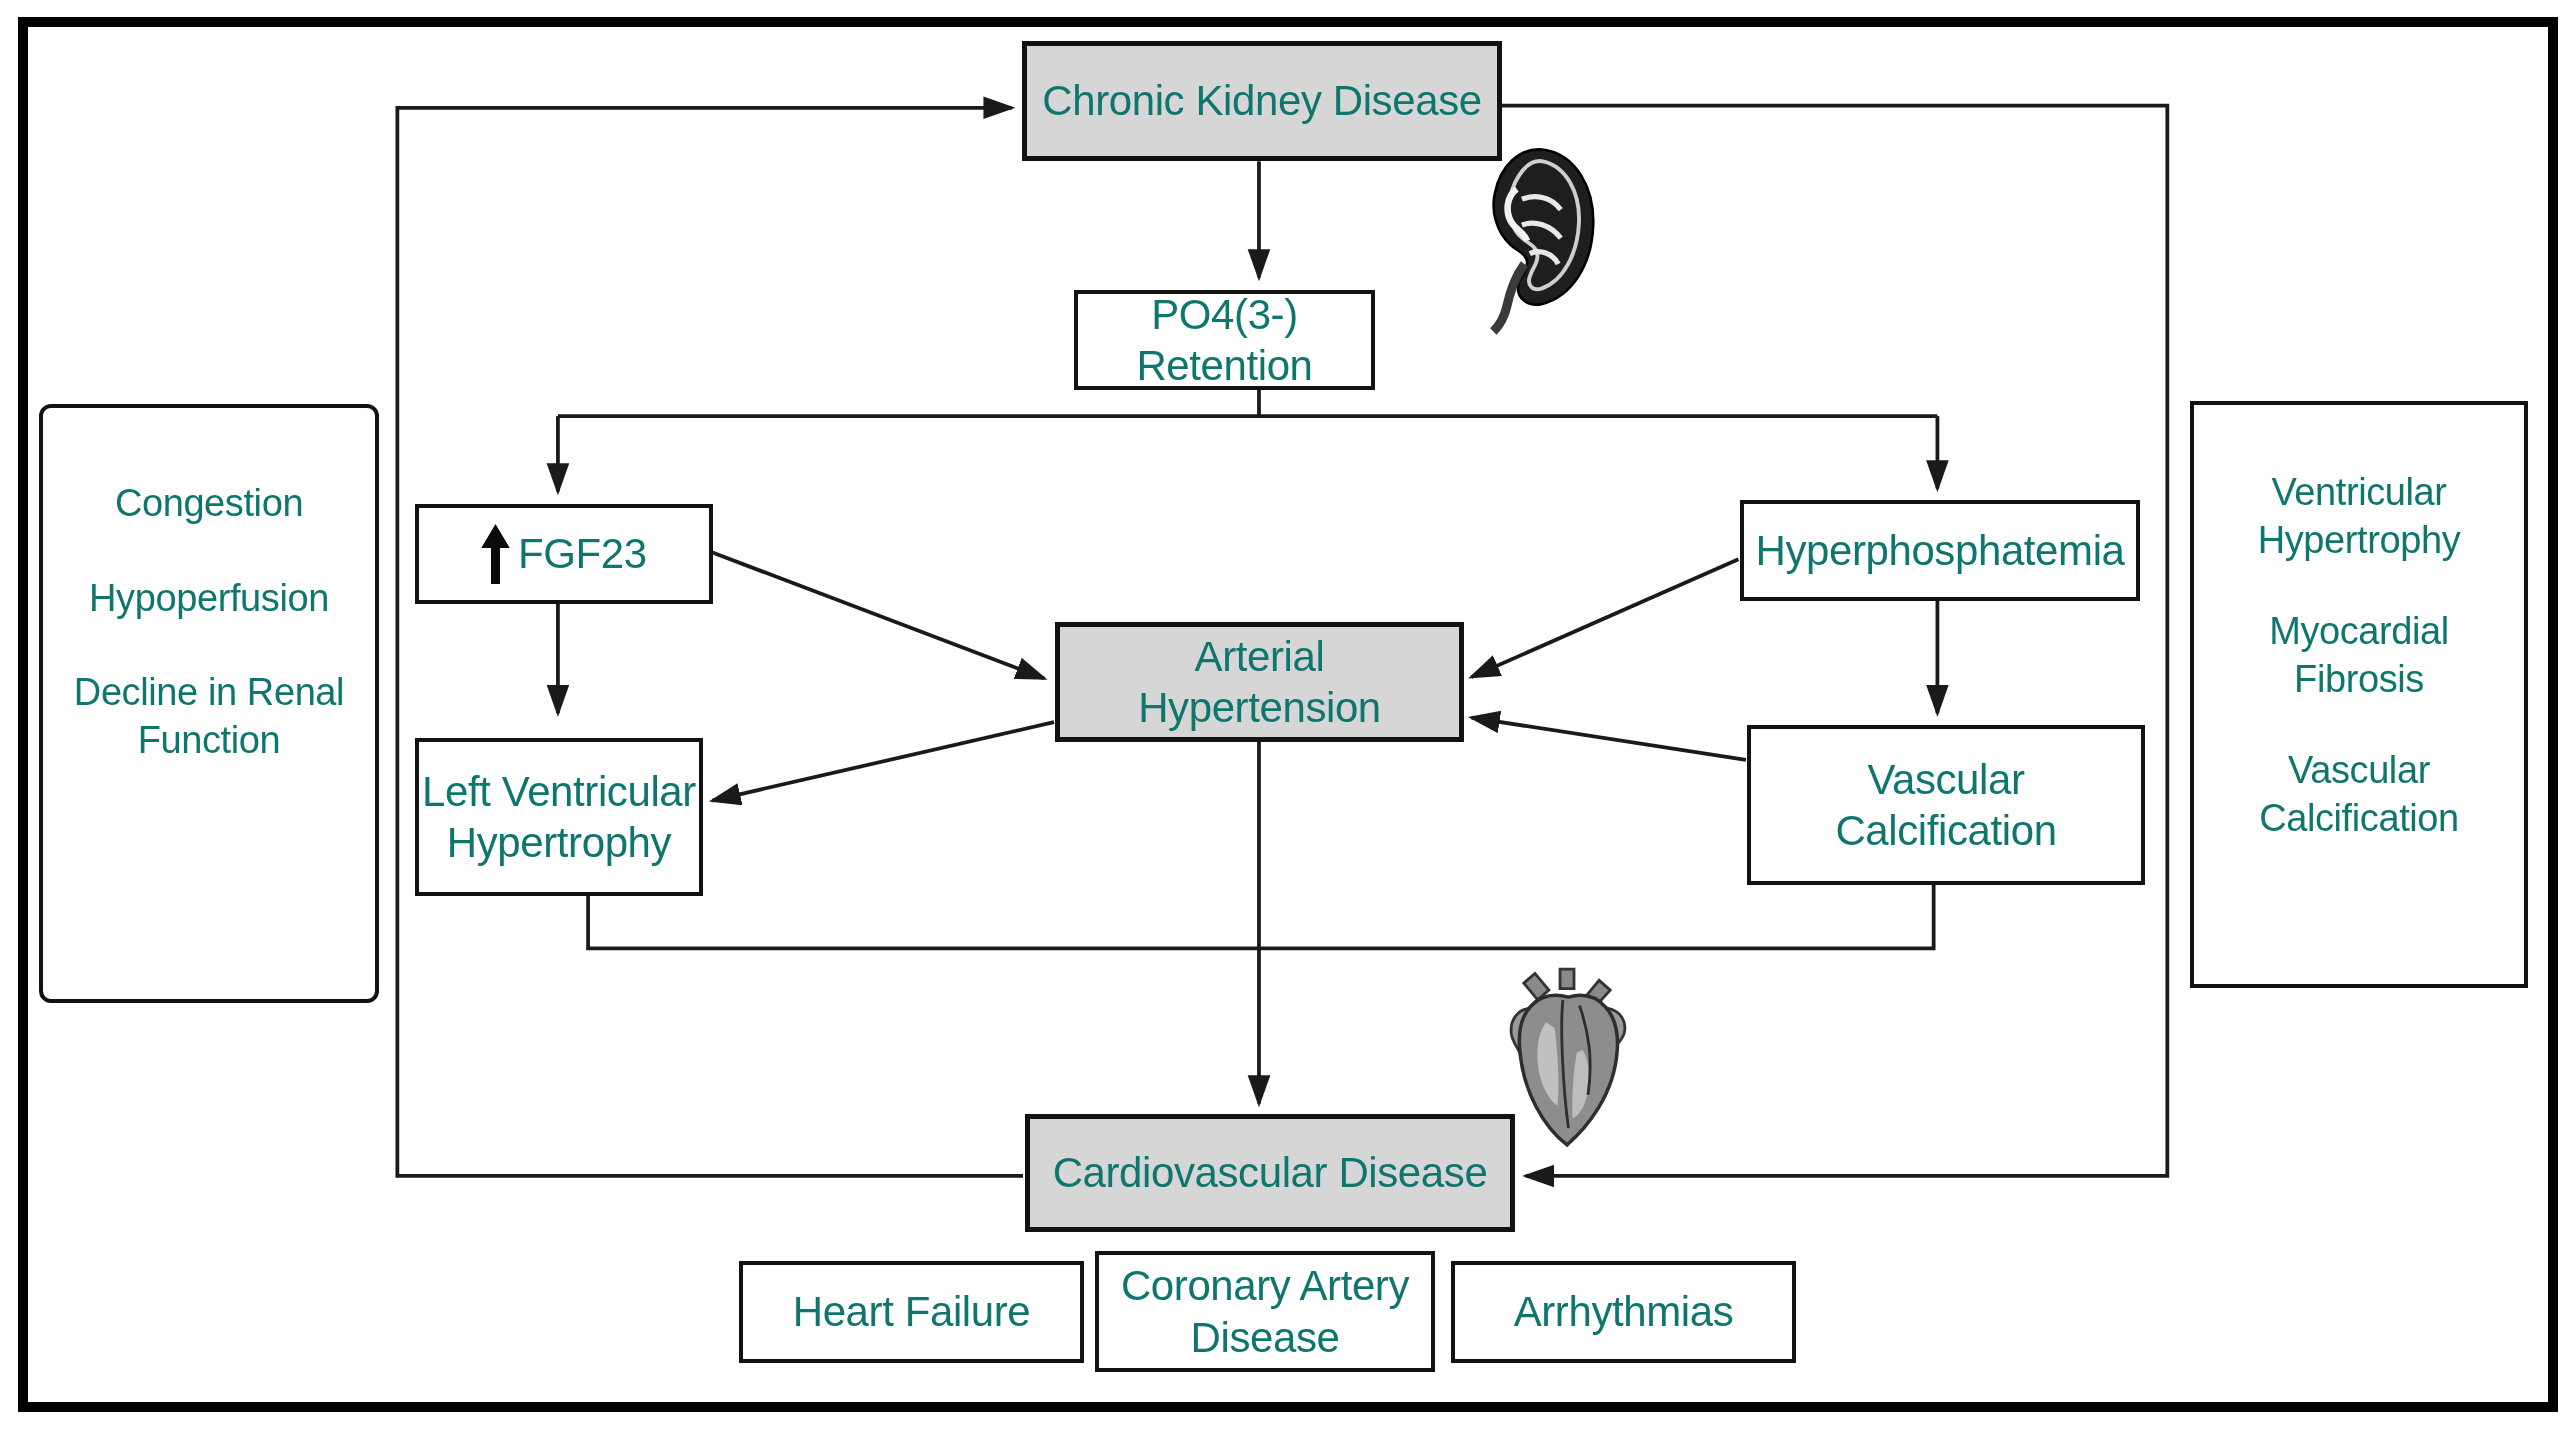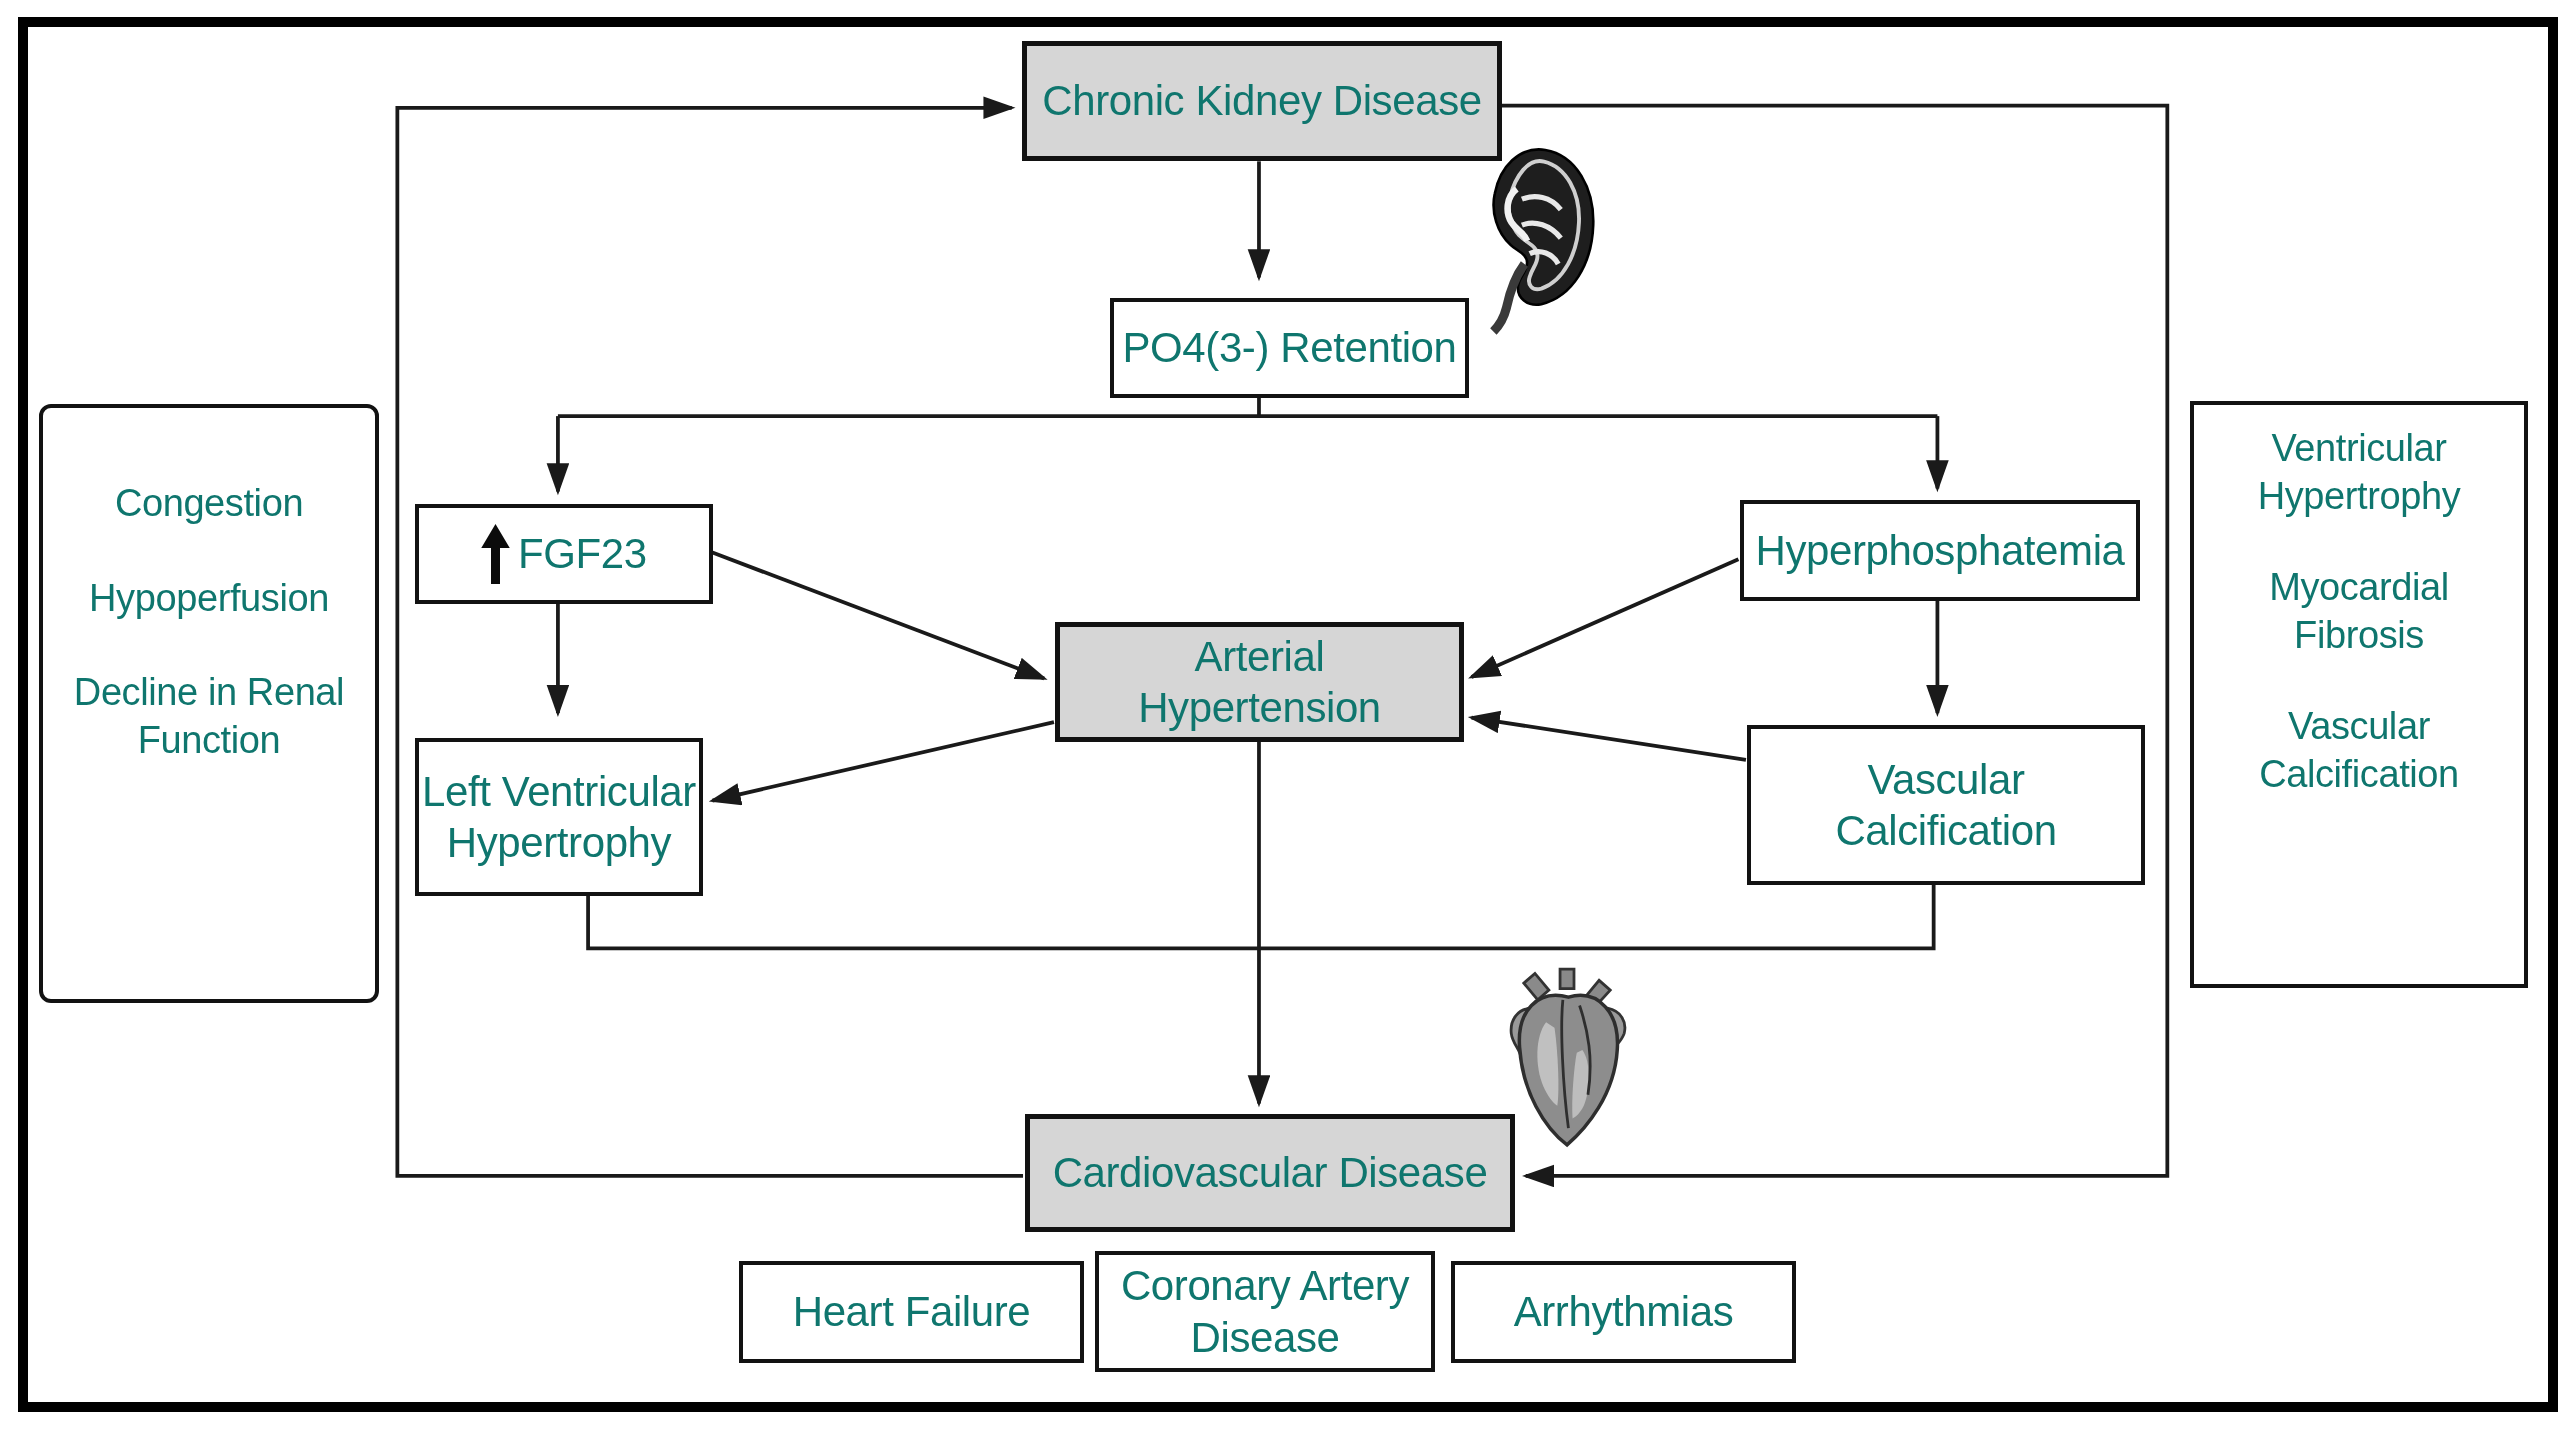--- a/index.html
+++ b/index.html
@@ -11,21 +11,21 @@
   .node{position:absolute;display:flex;align-items:center;justify-content:center;
         box-sizing:border-box;background:#ffffff;border:4.5px solid #121212;
         text-align:center;font-size:42px;line-height:1.22;letter-spacing:-0.4px;
         white-space:pre-line;}
   .node.shaded{background:#d6d6d6;border-width:5.3px;}
   .panel{position:absolute;box-sizing:border-box;background:#ffffff;border:4.5px solid #121212;
          display:flex;flex-direction:column;align-items:center;text-align:center;
          font-size:38px;line-height:1.25;letter-spacing:-0.4px;}
   .panel .item{white-space:pre-line;}
   .panel-left{padding-top:72px;gap:47px;border-radius:12px;}
-  .panel-right{padding-top:20px;gap:44px;}
+  .panel-right{padding-top:64px;gap:44px;}
   .fgfrow{display:flex;align-items:center;gap:7.5px;}
   .uparrow{display:block;}
 </style>
 </head>
 <body>
 
 <div class="page">
   <div class="frame"></div>
 
   <svg class="layer" viewBox="0 0 3417 1897" xmlns="http://www.w3.org/2000/svg">
@@ -77,21 +77,21 @@
       <path d="M78,30 C88,32 92,40 90,48 C88,54 84,56 82,60 Z" fill="#9a9a9a" stroke="#333" stroke-width="2"></path>
       <path d="M50,22 C28,16 13,32 15,58 C17,90 33,116 49,128 C63,116 83,92 85,60 C87,34 72,16 50,22 Z" fill="#8d8d8d" stroke="#2e2e2e" stroke-width="2.5"></path>
       <path d="M34,40 C26,50 26,72 32,86 C35,93 39,98 42,100 C44,88 42,56 40,44 Z" fill="#c0c0c0"></path>
       <path d="M60,60 C66,68 66,88 61,100 C58,106 55,108 53,109 C52,96 54,72 56,62 Z" fill="#bdbdbd"></path>
       <path d="M46,24 C44,44 46,86 50,116 M58,28 C64,46 68,66 64,92" fill="none" stroke="#2e2e2e" stroke-width="2"></path>
     </g>
   </svg>
 
   <div class="node shaded" style="left:1022px;top:41px;width:480px;height:120px;">Chronic Kidney Disease</div>
 
-  <div class="node" style="left:1074px;top:298px;width:359px;height:100px;margin-left:36px;">PO4(3-) Retention</div>
+  <div class="node" style="left:1074px;top:290px;width:301px;height:100px;">PO4(3-) Retention</div>
 
   <div class="node" style="left:415px;top:504px;width:298px;height:100px;">
     <span class="fgfrow">
       <svg class="uparrow" width="29" height="60" viewBox="0 0 38 80">
         <path d="M19,0 L38,32 L25,32 L25,80 L13,80 L13,32 L0,32 Z" fill="#0b0b0b"></path>
       </svg>
       <span>FGF23</span>
     </span>
   </div>
 

